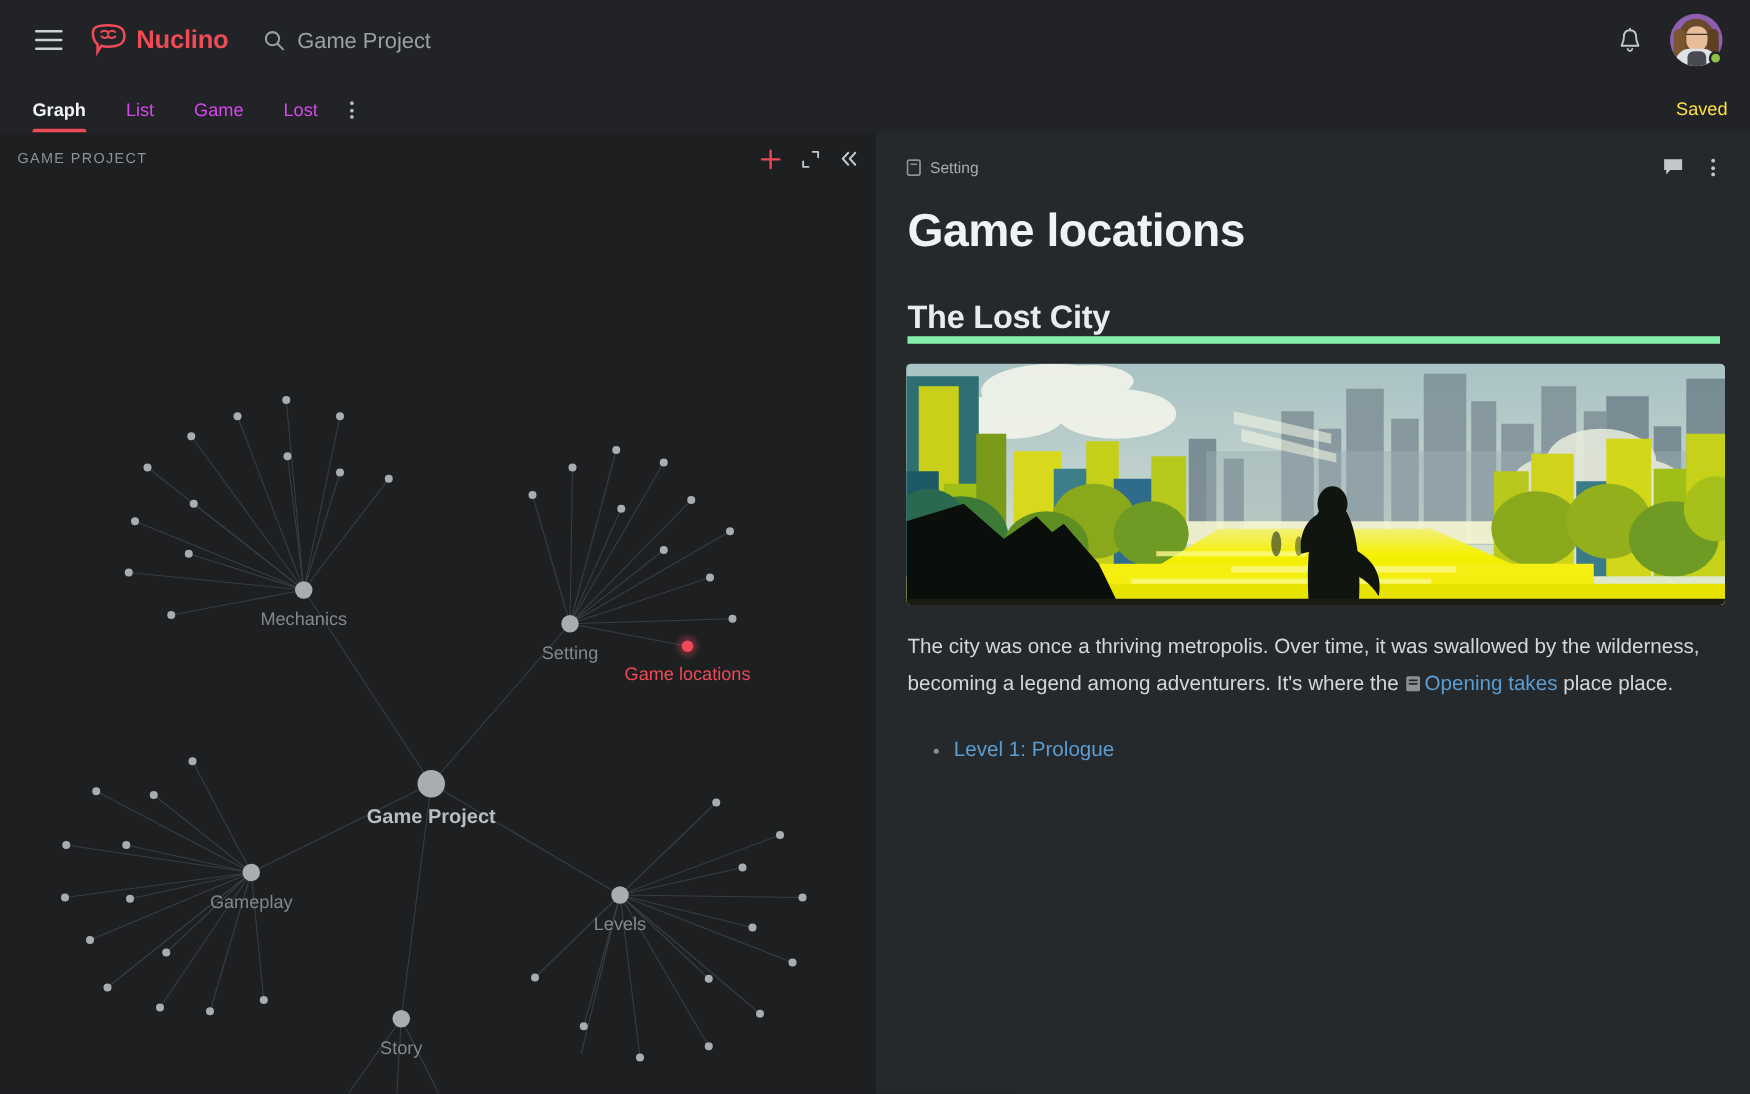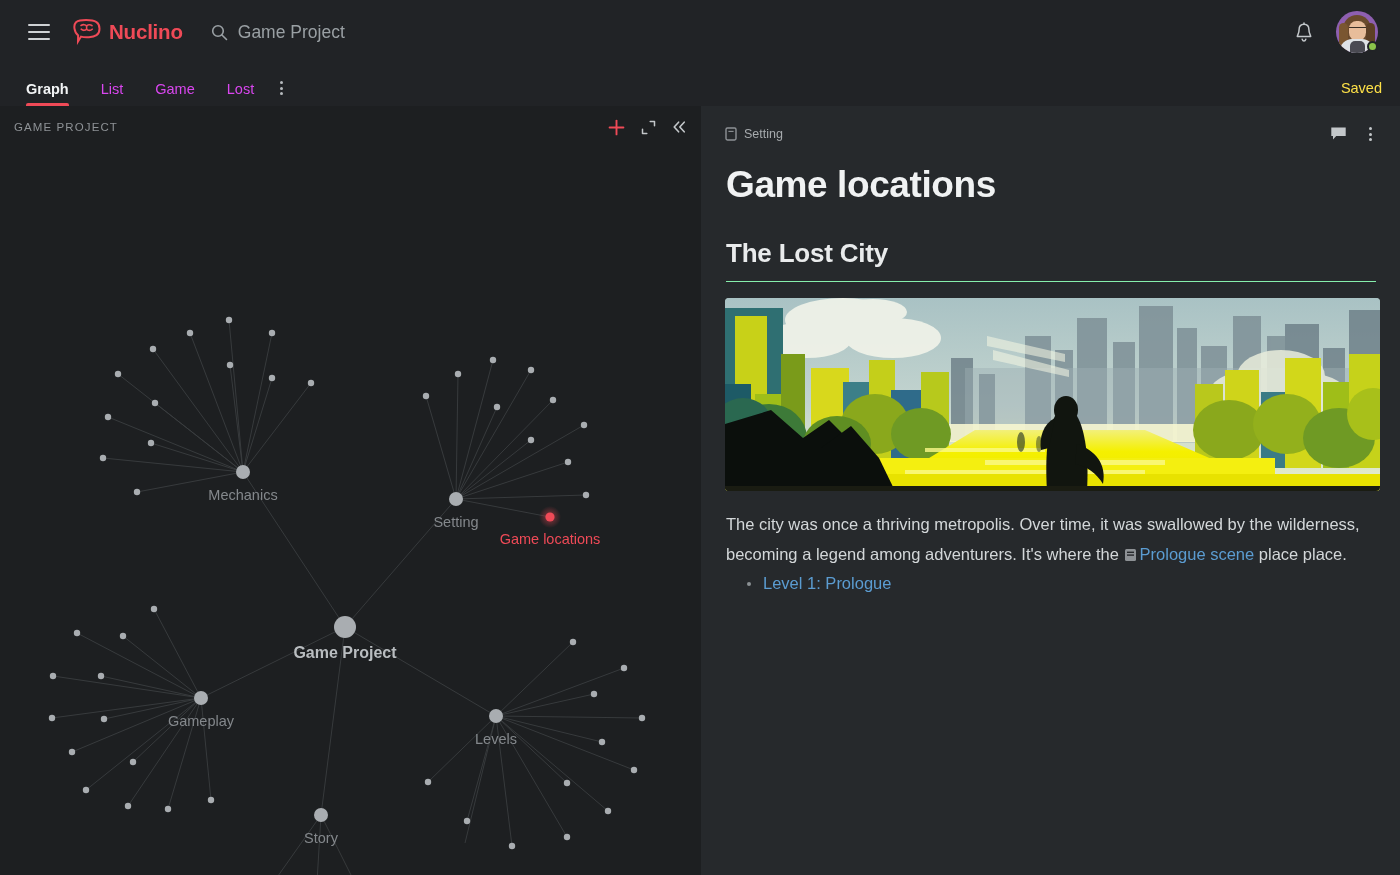--- a/index.html
+++ b/index.html
@@ -121,39 +121,39 @@
   .dact-dots i { width:3px; height:3px; border-radius:50%; background:#c3c7ca; display:block; }
 
   .doc-title {
     color: #f0f2f3; font-size: 37px; font-weight: bold;
     letter-spacing: -0.4px; margin-top: 14px; margin-left: 1px;
   }
   .h2 {
     color: #e9ebec; font-size: 26px; font-weight: bold;
     margin-top: 32px; margin-left: 1px; letter-spacing: -0.2px;
   }
-  .h2.divided { padding-bottom: 12px; border-bottom: 1px solid #86efac; }
+  .h2.divided { border-bottom: 6px solid #86efac; }
 
   .art {
     margin-top: 16px; width: 655px; height: 193px;
     border-radius: 4px; overflow: hidden; position: relative;
     background: #9ab3b3;
   }
   .art svg { display:block; width: 655px; height: 193px; }
 
   .para {
     color: #d3d7d9; font-size: 16.5px; line-height: 30px;
     margin-top: 18px; margin-left: 1px; max-width: 652px;
   }
   .inline-ico {
     display: inline-block; vertical-align: -2px; margin-right: 3px;
   }
   .dlink { color: #5b9cd1; text-decoration: none; cursor: pointer; }
 
-  .bullets { margin-top: 0; margin-left: 22px; list-style: none; }
+  .bullets { margin-top: 24px; margin-left: 22px; list-style: none; }
   .bullets li {
     color: #5b9cd1; font-size: 16.5px; line-height: 29px;
     position: relative; padding-left: 16px; cursor: pointer;
   }
   .bullets li::before {
     content: ""; position: absolute; left: 0; top: 13px;
     width: 4px; height: 4px; border-radius: 50%; background: #8b9094;
   }
 </style>
 </head>
@@ -566,21 +566,21 @@
 
         <rect x="0" y="188" width="655" height="5" fill="#1a1c12"></rect>
       </svg>
     </div>
 
     <p class="para">
       <span>The city was once a thriving metropolis. Over time, it was swallowed by the wilderness, becoming a legend among adventurers. It's where the </span><svg class="inline-ico" width="13" height="14" viewBox="0 0 13 14">
           <rect x="1" y="1" width="11" height="12" rx="1.5" fill="#8d9195"></rect>
           <rect x="3" y="3.6" width="7" height="1.4" fill="#26292c"></rect>
           <rect x="3" y="6.4" width="7" height="1.4" fill="#26292c"></rect>
-        </svg><a class="dlink" href="#">Prologue scene</a><span> place place.</span>
+        </svg><a class="dlink" href="#">Opening takes</a><span> place place.</span>
     </p>
 
 
     <ul class="bullets">
       <li>
         <span>Level 1: Prologue</span>
       </li>
     </ul>
   </div>
 </div>

